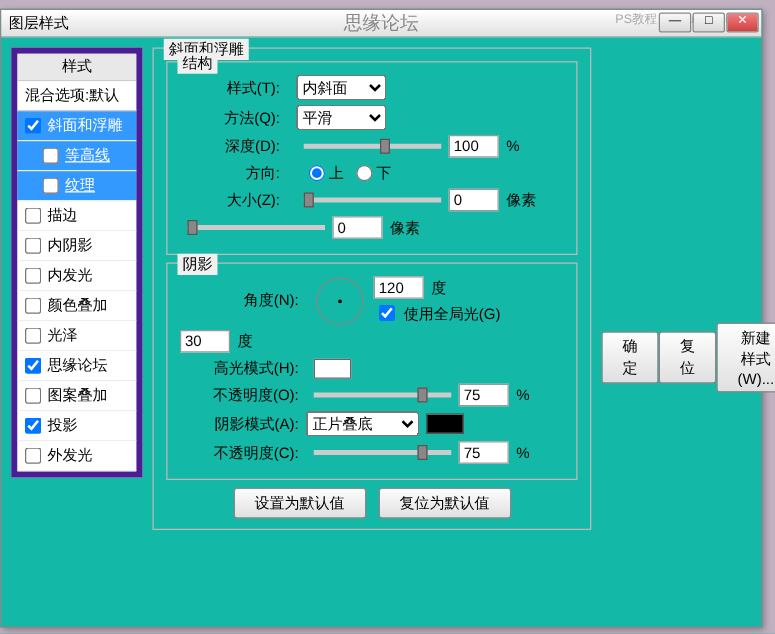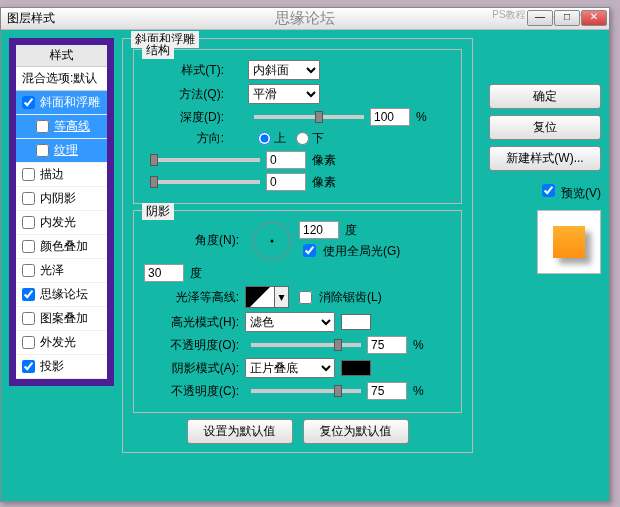--- a/index.html
+++ b/index.html
@@ -6,49 +6,49 @@
 body { margin: 0; background: #c0b0c0; width: 620px; height: 507px; overflow: hidden; }
 .dialog { position: absolute; left: 0; top: 7px; width: 610px; height: 495px; background: #14b8a6; border: 1px solid #888; box-shadow: 2px 2px 5px rgba(0,0,0,0.3); }
 .titlebar { height: 22px; background: linear-gradient(#fff, #e0e0e0); border-bottom: 1px solid #bbb; display: flex; align-items: center; padding: 0 6px; position: relative; }
 .titlebar-text { font-size: 12px; }
 .titlebar-center { position: absolute; left: 50%; transform: translateX(-50%); color: #888; font-size: 15px; text-align: right; }
 .titlebar-btns { position: absolute; right: 2px; top: 2px; display: flex; }
 .tbtn { width: 26px; height: 16px; margin-left: 1px; border: 1px solid #888; background: linear-gradient(#f8f8f8,#d8d8d8); font-size: 10px; line-height: 12px; text-align: center; border-radius: 2px; }
 .tbtn.close { background: linear-gradient(#f08080,#d04040); color: #fff; }
 .body { display: flex; padding: 8px; height: calc(100% - 22px); }
 .left { width: 105px; }
-.styles-group { border: 7px solid #4c1d95; background: #f0f0f0; }
+.styles-group { border: 5px solid #4c1d95; background: #f0f0f0; }
 .styles-header { background: #e8e8e8; border-bottom: 1px solid #ccc; padding: 2px 6px; text-align: center; }
 .styles-sub { background: #fff; border-bottom: 1px solid #ccc; padding: 3px 6px; }
 .style-item { display: flex; align-items: center; padding: 3px 6px; background: #fff; border-bottom: 1px solid #eee; }
 .style-item.selected { background: #3399ff; color: #fff; }
 .style-item.sub { padding-left: 20px; text-decoration: underline; }
 .style-item input[type=checkbox] { margin: 0 5px 0 0; }
 .center { flex: 1; padding: 0 8px; }
 .fieldset { border: 1px solid #bbb; margin-bottom: 6px; padding: 6px 10px 8px; position: relative; }
 .fieldset > .legend { position: absolute; top: -8px; left: 8px; background: #f0f0f0; padding: 0 4px; font-size: 12px; }
 .row { display: flex; align-items: center; margin: 4px 0; }
-.row .lbl { width: 80px; text-align: right; margin-right: 24px; }
+.row .lbl { width: 80px; text-align: right; margin-right: 13px; }
 .row .lbl2 { width: 95px; text-align: right; margin-right: 6px; }
 select { height: 20px; min-width: 72px; }
 .slider { flex: 0 0 110px; height: 4px; background: #ccc; position: relative; margin: 0 6px; }
 .slider .thumb { position: absolute; top: -4px; width: 8px; height: 12px; background: #888; border: 1px solid #555; }
 input[type=text].num { width: 40px; height: 18px; text-align: left; padding: 0 3px; border: 1px solid #999; }
 .unit { margin-left: 6px; }
 .radio-row input { margin: 0 3px 0 10px; }
 .angle-circle { width: 38px; height: 38px; border: 1px solid #888; border-radius: 50%; position: relative; margin: 0 8px; }
 .angle-circle .dot { position: absolute; width: 3px; height: 3px; background: #000; border-radius: 50%; top: 50%; left: 50%; transform: translate(-50%,-50%); }
 .swatch { width: 30px; height: 16px; border: 1px solid #666; display: inline-block; }
 .sw-white { background: #fff; }
 .sw-black { background: #000; }
 .curve-swatch { width: 30px; height: 22px; border: 1px solid #666; background: linear-gradient(135deg,#000 49%,#fff 51%); display: inline-block; }
 .dd-arrow { width: 14px; height: 22px; border: 1px solid #666; border-left: none; display: inline-flex; align-items: center; justify-content: center; background: #eee; }
 .btn-row { display: flex; justify-content: center; gap: 10px; margin-top: 4px; }
 .btn { border: 1px solid #888; background: linear-gradient(#fdfdfd,#e0e0e0); padding: 3px 16px; border-radius: 3px; text-align: center; }
-.right { width: 120px; display: flex; flex-direction: column; align-items: flex-end; padding-top: 2px; margin-top: 44px; }
+.right { width: 120px; display: flex; align-items: center; padding-top: 2px; margin-top: 44px; }
 .right .btn { width: 112px; margin-bottom: 6px; text-align: center; }
 .preview-chk { margin: 4px 0 8px; }
 .preview-box { width: 64px; height: 64px; border: 1px solid #bbb; background: #fff; display: flex; align-items: center; justify-content: center; }
 .preview-sq { width: 32px; height: 32px; background: linear-gradient(#ffb030,#ff9010); box-shadow: 6px 6px 6px rgba(0,0,0,0.35); }
 input[type=checkbox] { width: 13px; height: 13px; }
 .watermark { position: absolute; right: 10px; top: 0; color: #aaa; font-size: 10px; }
 </style>
 </head>
 <body>
 
@@ -105,26 +105,26 @@
             </div>
             <div class="style-item">
               <input type="checkbox" checked="" style="">
               <span>思缘论坛</span>
             </div>
             <div class="style-item">
               <input type="checkbox" style="">
               <span>图案叠加</span>
             </div>
             <div class="style-item">
-              <input type="checkbox" style="">
-              <span>外发光</span>
-            </div>
-            <div class="style-item">
               <input type="checkbox" checked="" style="">
               <span>投影</span>
+            </div>
+            <div class="style-item">
+              <input type="checkbox" style="">
+              <span>外发光</span>
             </div>
           </div>
       </div>
     </div>
 
     <div class="center">
       <div class="fieldset">
         <span class="legend">斜面和浮雕</span>
 
         <div class="fieldset" style="margin-top:4px">
@@ -147,20 +147,21 @@
             <span class="unit">%</span>
           </div>
           <div class="row radio-row">
             <span class="lbl">方向:</span>
             <input type="radio" checked="" style="">
               <span>上</span>
             <input type="radio" style="">
               <span>下</span>
           </div>
           <div class="row">
+            <span class="lbl">大小(Z):</span>
             <div class="slider">
                 <div class="thumb" style="left:0"></div>
               </div>
             <input type="text" class="num" value="0" style="">
             <span class="unit">像素</span>
           </div>
           <div class="row">
             <div class="slider">
                 <div class="thumb" style="left:0"></div>
               </div>
@@ -186,29 +187,21 @@
                 <input type="checkbox" checked="" style="">
                 <span style="margin-left:4px">使用全局光(G)</span>
               </div>
             </div>
           </div>
           <div class="row">
             <input type="text" class="num" value="30" style="">
             <span class="unit">度</span>
           </div>
           <div class="row">
-            <span class="lbl2">光泽等高线:</span>
-            <span class="curve-swatch"></span>
-              <span class="dd-arrow">▾</span>
-            <input type="checkbox" style="margin-left: 10px;">
-            <span style="margin-left:4px">消除锯齿(L)</span>
-          </div>
-          <div class="row">
             <span class="lbl2">高光模式(H):</span>
-            <select style="min-width:90px"><option>滤色</option></select>
             <span class="swatch sw-white" style="margin-left:6px"></span>
           </div>
           <div class="row">
             <span class="lbl2">不透明度(O):</span>
             <div class="slider">
                 <div class="thumb" style="left:75%"></div>
               </div>
             <input type="text" class="num" value="75" style="">
             <span class="unit">%</span>
           </div>

